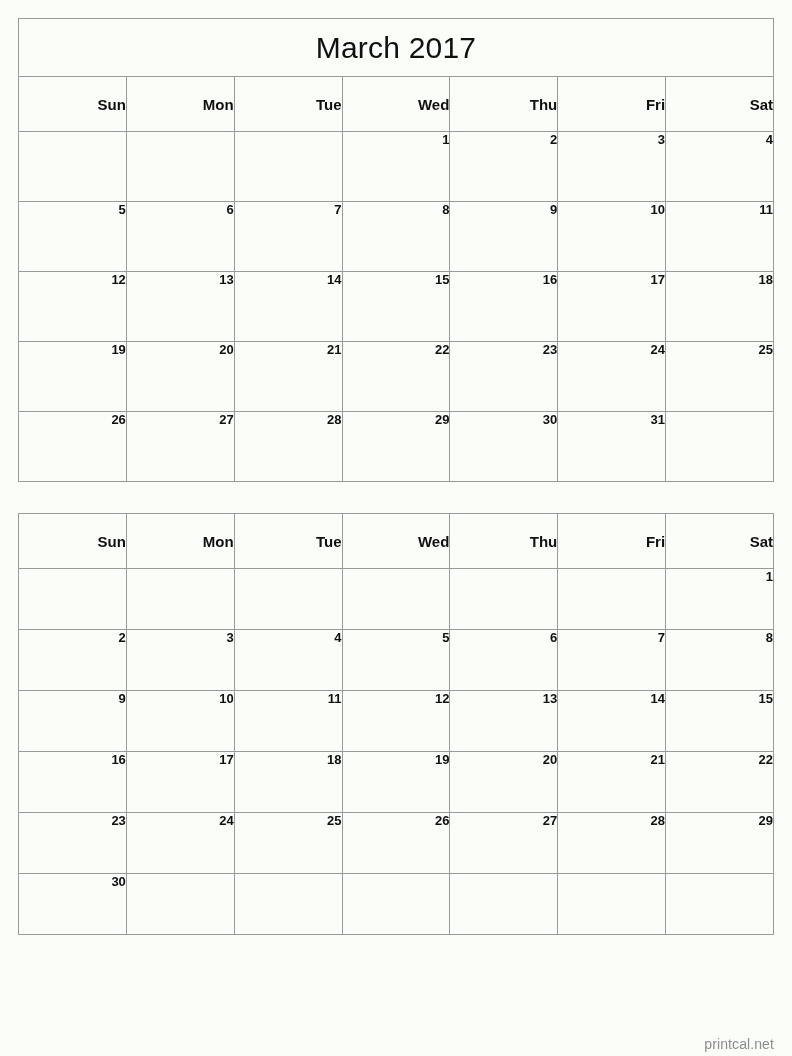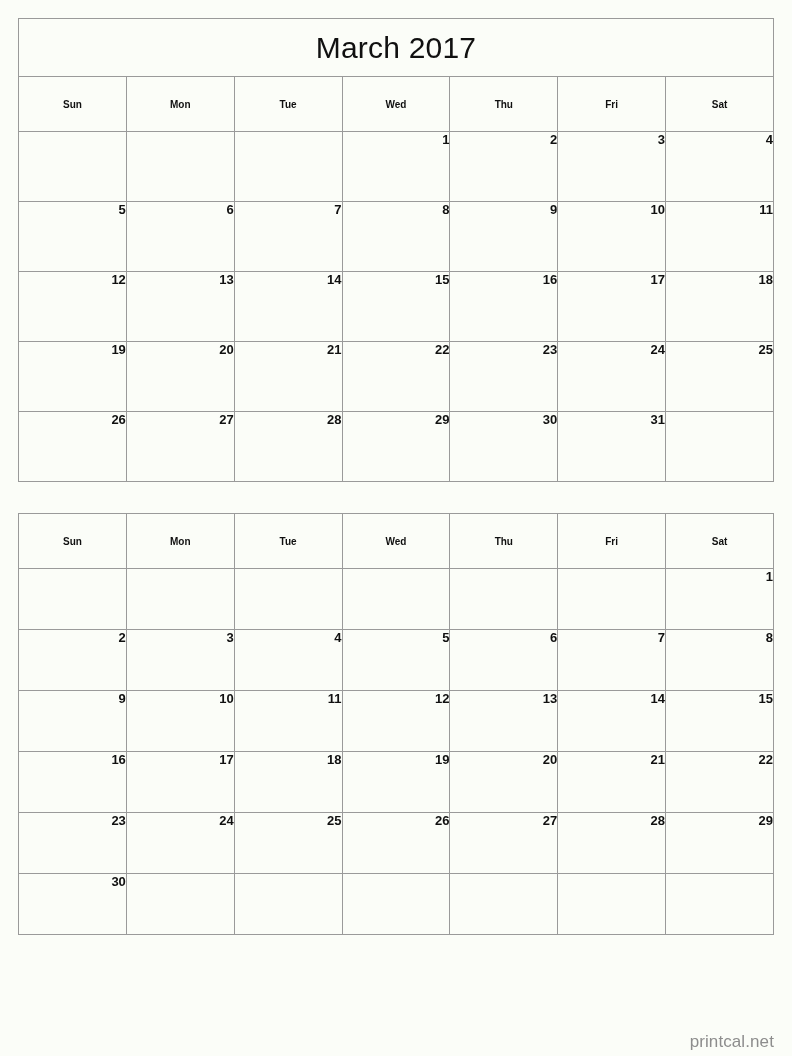--- a/index.html
+++ b/index.html
@@ -47,23 +47,23 @@
     font-size: 30px;
     font-weight: normal;
     letter-spacing: 0.2px;
     color: #101010;
     padding: 0 0 3px 0;
   }
 
   
   .dow-cell {
     height: 54px;
-    text-align: center;
+    text-align: right;
     vertical-align: middle;
-    font-size: 10px;
+    font-size: 15px;
     font-weight: bold;
     color: #101010;
   }
 
   
   .day-cell {
     vertical-align: top;
     text-align: right;
     font-size: 13px;
     font-weight: bold;
@@ -71,21 +71,21 @@
     padding: 7px 9px 0 0;
   }
 
   .cal.march .day-cell { height: 69px; }
   .cal.april .day-cell { height: 60px; }
 
   .watermark {
     position: absolute;
     right: 18px;
     bottom: 4px;
-    font-size: 17px;
+    font-size: 14px;
     color: #8d8d8d;
     font-family: "Liberation Sans", sans-serif;
     letter-spacing: 0.1px;
   }
 </style>
 </head>
 <body>
 
 <div class="page">
 

